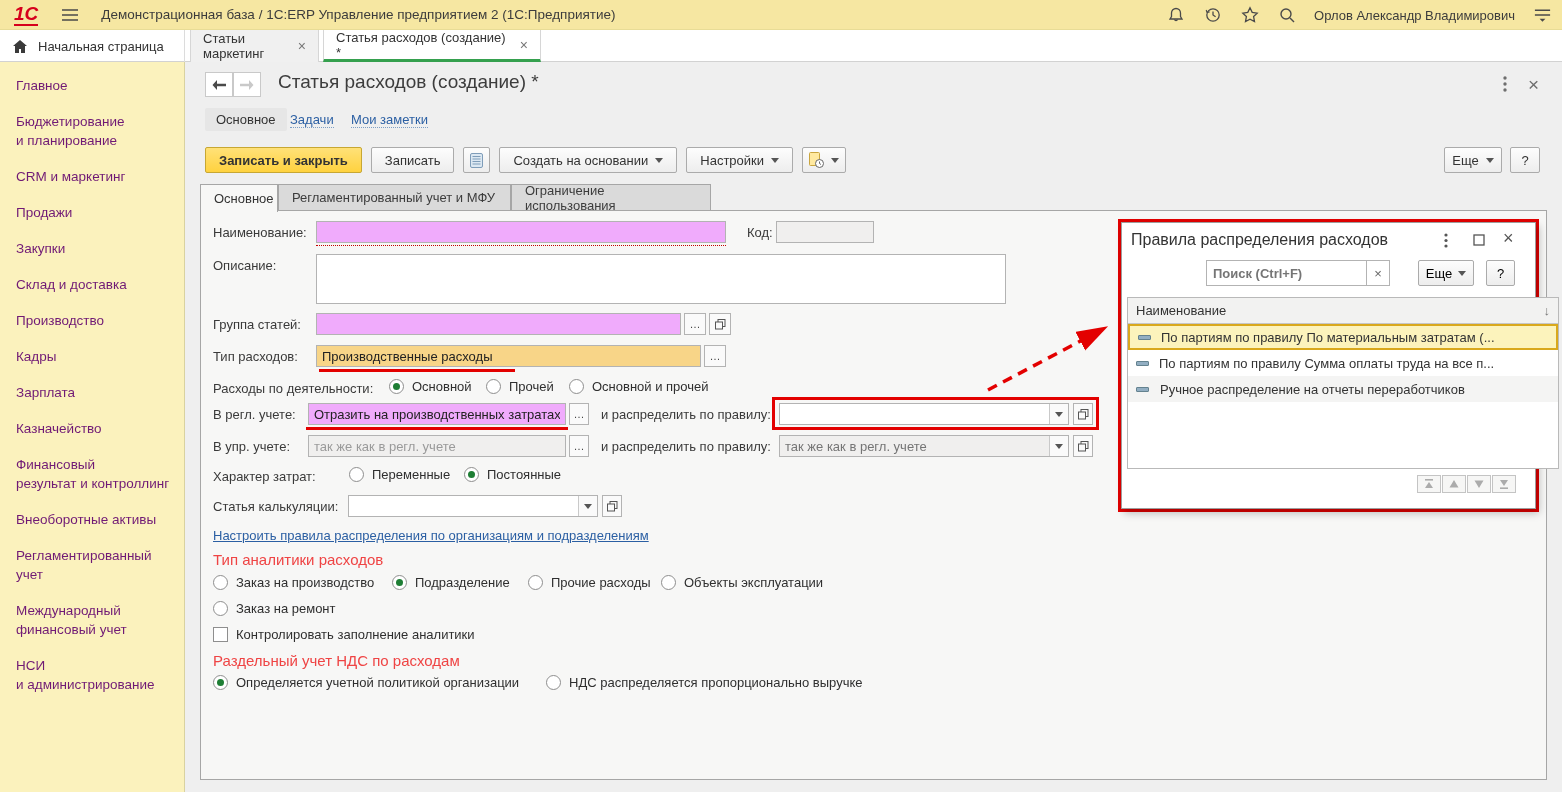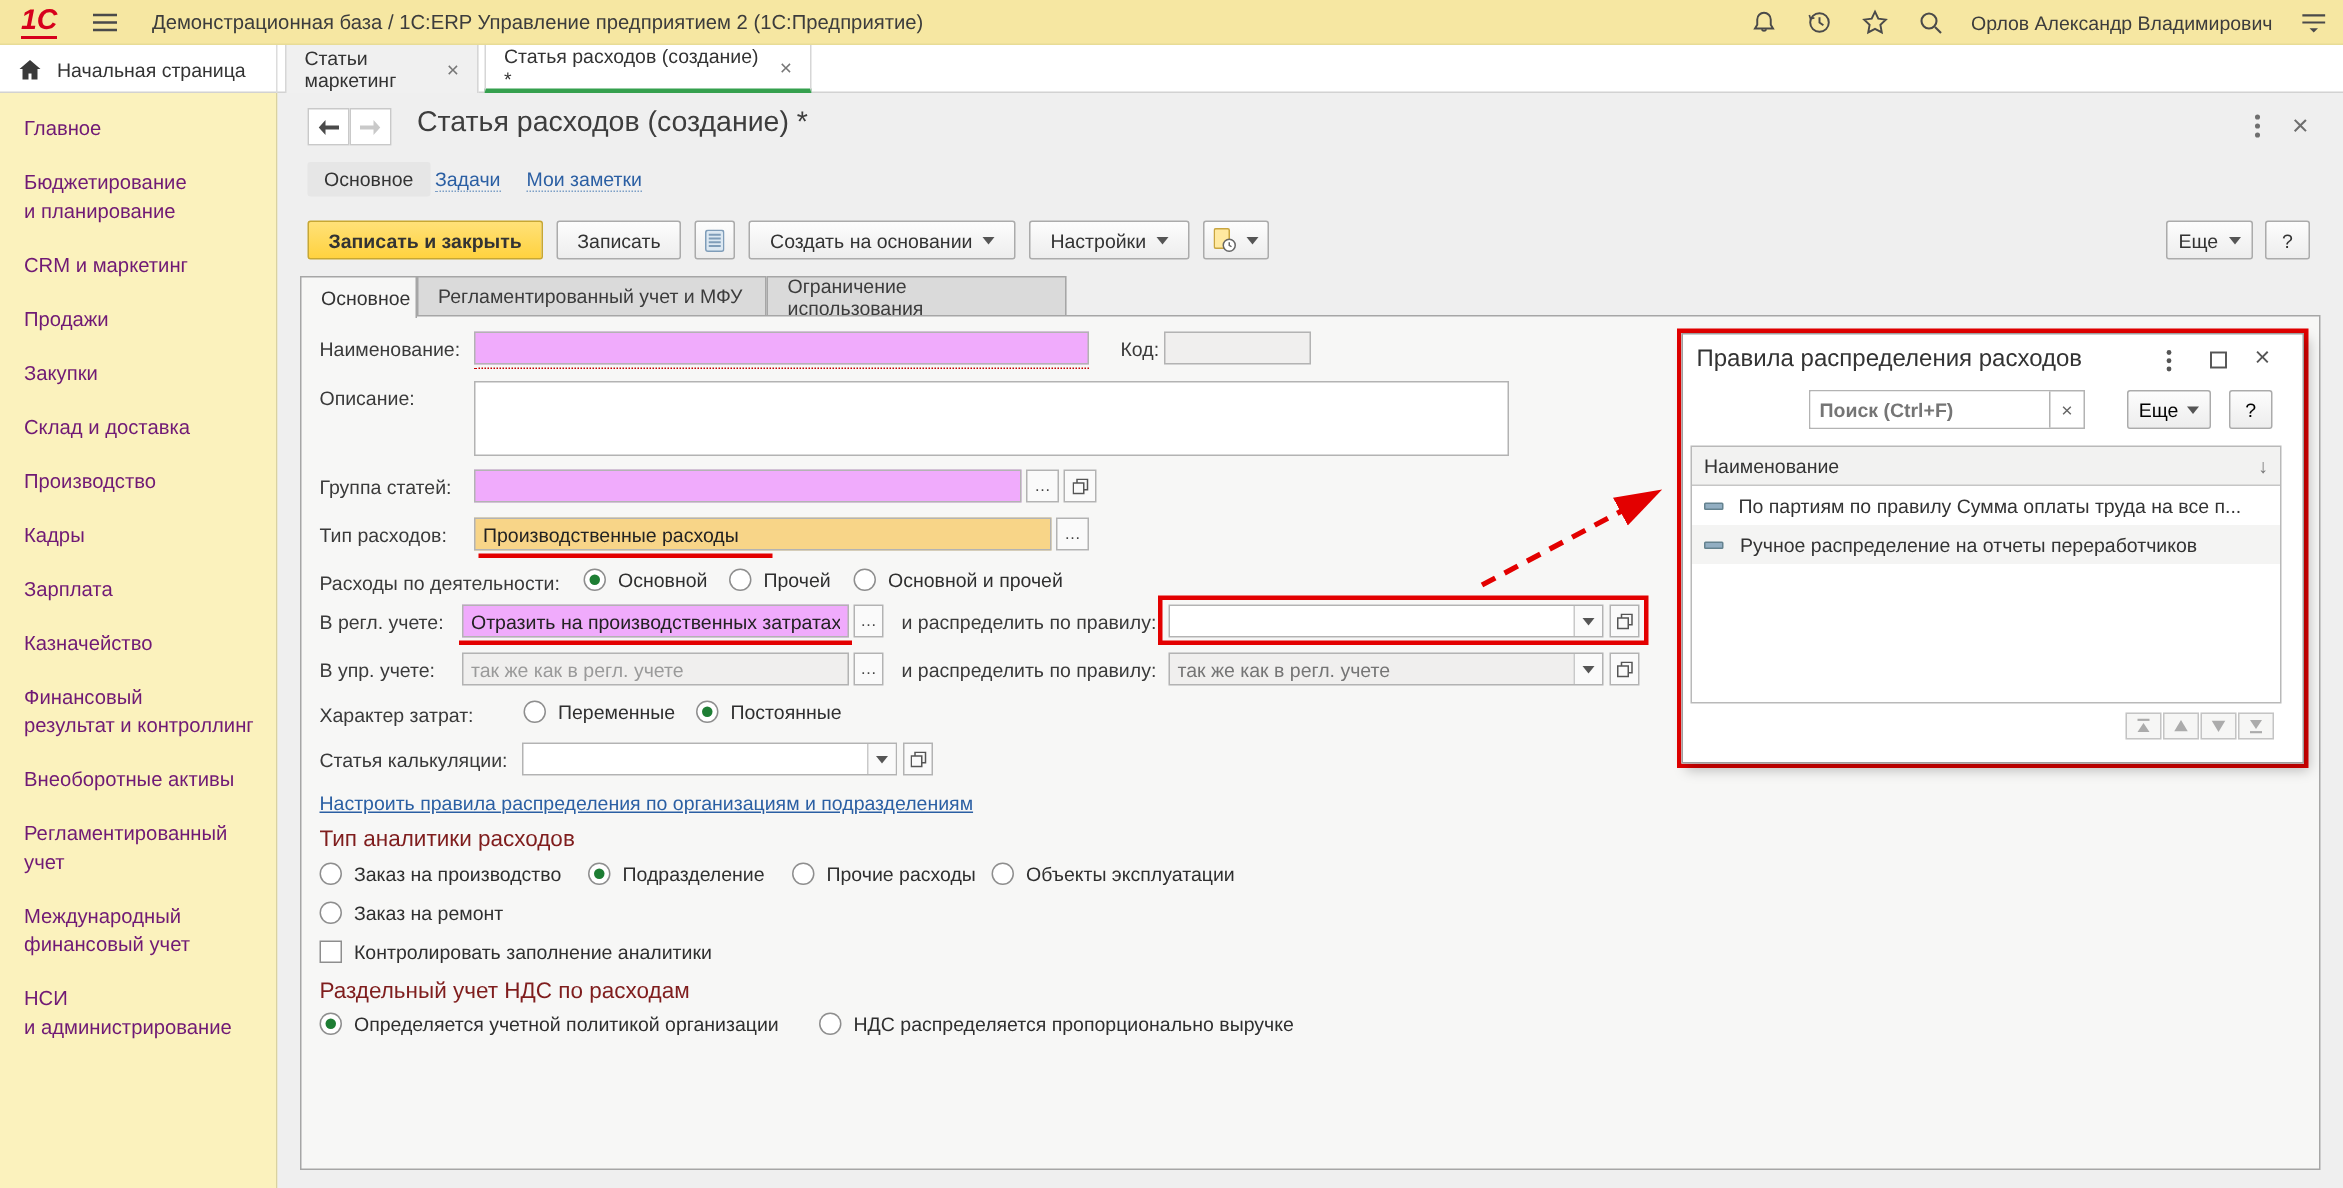--- a/index.html
+++ b/index.html
@@ -56,38 +56,38 @@
   .fieldbox input { flex:1; border:none; outline:none; background:transparent; padding:0 5px; font-size:13px; font-family:inherit; color:#222; min-width:0; }
   .fieldbox.dis { background:#f0efee; }
   .dd { width:19px; border-left:1px solid #c9c9c9; background:#fafafa; display:flex; align-items:center; justify-content:center; cursor:pointer; }
   .sq-btn { position:absolute; width:22px; height:22px; border:1px solid #b3b3b3; background:#fafafa; display:flex; align-items:center; justify-content:center; font-size:11px; color:#444; cursor:pointer; }
   .txta { position:absolute; border:1px solid #b3b3b3; background:#fff; resize:none; }
 
   .radio { width:15px; height:15px; border:1px solid #8e8e8e; border-radius:50%; background:#fff; display:inline-block; position:relative; flex:none; }
   .radio.sel::after { content:""; position:absolute; left:3px; top:3px; width:7px; height:7px; border-radius:50%; background:#1e7e34; }
   .opt { position:absolute; display:flex; align-items:center; gap:8px; cursor:pointer; color:#2f2f2f; }
   .cbox { width:15px; height:15px; border:1px solid #8e8e8e; background:#fff; display:inline-block; flex:none; }
-  .ghead { position:absolute; color:#7f1d1d; font-size:15px; }
+  .ghead { position:absolute; color:#ef4444; font-size:15px; }
   .blink { position:absolute; color:#2b5fa3; text-decoration:underline; cursor:pointer; }
   .red-dotted { position:absolute; border-top:1px dotted #c40000; height:0; }
 
   
   .ann-line { position:absolute; background:#e30000; height:3px; z-index:40; pointer-events:none; }
   .ann-rect { position:absolute; border:3px solid #e30000; z-index:40; pointer-events:none; }
 
   
   .popup-frame { position:absolute; left:1118px; top:219px; width:421px; height:293px; border:3px solid #e30000; z-index:50; }
   .popup { position:absolute; inset:0; background:#fff; border:1px solid #9e9e9e; box-shadow:3px 4px 8px rgba(0,0,0,.25); }
   .popup-title { position:absolute; left:9px; top:8px; font-size:16px; color:#333; }
   .pop-ic { position:absolute; top:9px; color:#555; cursor:pointer; }
   .searchbox { position:absolute; left:84px; top:37px; width:184px; height:26px; border:1px solid #b3b3b3; display:flex; background:#fff; }
   .searchbox input { flex:1; border:none; outline:none; padding:0 6px; font-size:13px; font-family:inherit; min-width:0;font-weight:bold; }
   .searchbox .xseg { width:23px; border-left:1px solid #b3b3b3; display:flex; align-items:center; justify-content:center; color:#666; cursor:pointer; }
   .pbtn { position:absolute; height:26px; border:1px solid #ababab; border-radius:2px; background:linear-gradient(#fdfdfd,#ededed); display:flex; align-items:center; justify-content:center; gap:6px; font-size:13px; cursor:pointer; }
-  .ptable { position:absolute; left:5px; top:74px; width:394px; height:172px; border:1px solid #b9b9b9; background:#fff; }
+  .ptable { position:absolute; left:5px; top:74px; width:432px; height:172px; border:1px solid #b9b9b9; background:#fff; }
   .pthead { height:26px; background:#f2f2f1; border-bottom:1px solid #c6c6c6; display:flex; align-items:center; padding:0 8px; color:#333; }
   .prow { height:26px; display:flex; align-items:center; gap:10px; padding:0 8px; cursor:pointer; }
   .prow.alt { background:#f4f4f3;gap:11px; }
   .prow.cur { background:#fcf3bc; border:2px solid #d9a81c; }
   .dashmark { width:13px; height:5px; background:#92aec2; border:1px solid #64828f; border-radius:1px; flex:none; }
   .ptxt { white-space:nowrap; overflow:hidden; }
   .pnav { position:absolute; width:24px; height:18px; border:1px solid #c4c4c4; background:#f6f6f5; display:flex; align-items:center; justify-content:center; cursor:pointer; }
 
   svg { display:block; }
 </style>
@@ -436,20 +436,24 @@
         </button>
       <button class="pbtn" style="left:364px; top:37px; width:29px;">
           <span>?</span>
         </button>
 
       <div class="ptable">
         <div class="pthead">
           <span>Наименование</span>
           <span style="margin-left:auto; color:#777;">↓</span>
         </div>
+        <div class="prow cur">
+          <span class="dashmark"></span>
+          <span class="ptxt">По партиям по правилу По материальным затратам (...</span>
+        </div>
         <div class="prow">
           <span class="dashmark"></span>
           <span class="ptxt">По партиям по правилу Сумма оплаты труда на все п...</span>
         </div>
         <div class="prow alt">
           <span class="dashmark"></span>
           <span class="ptxt">Ручное распределение на отчеты переработчиков</span>
         </div>
       </div>
 

